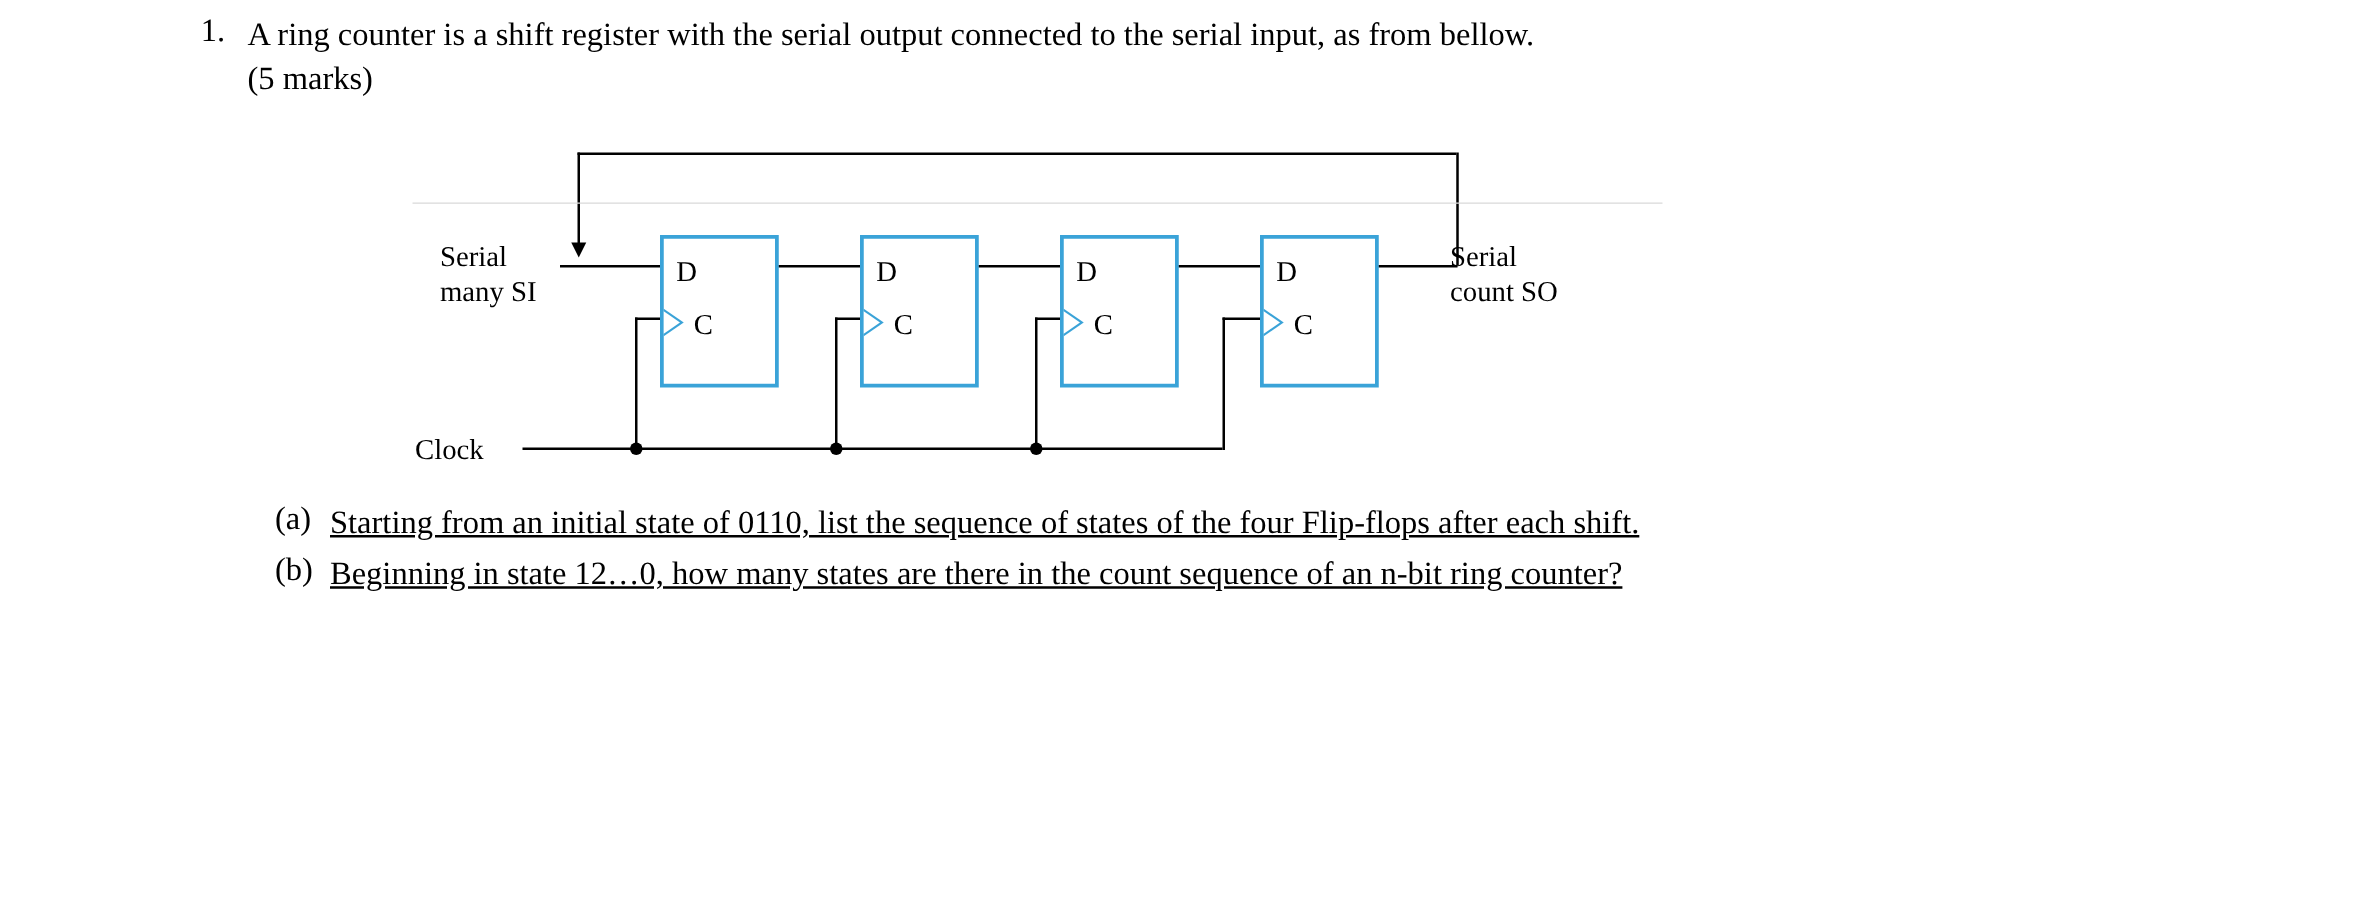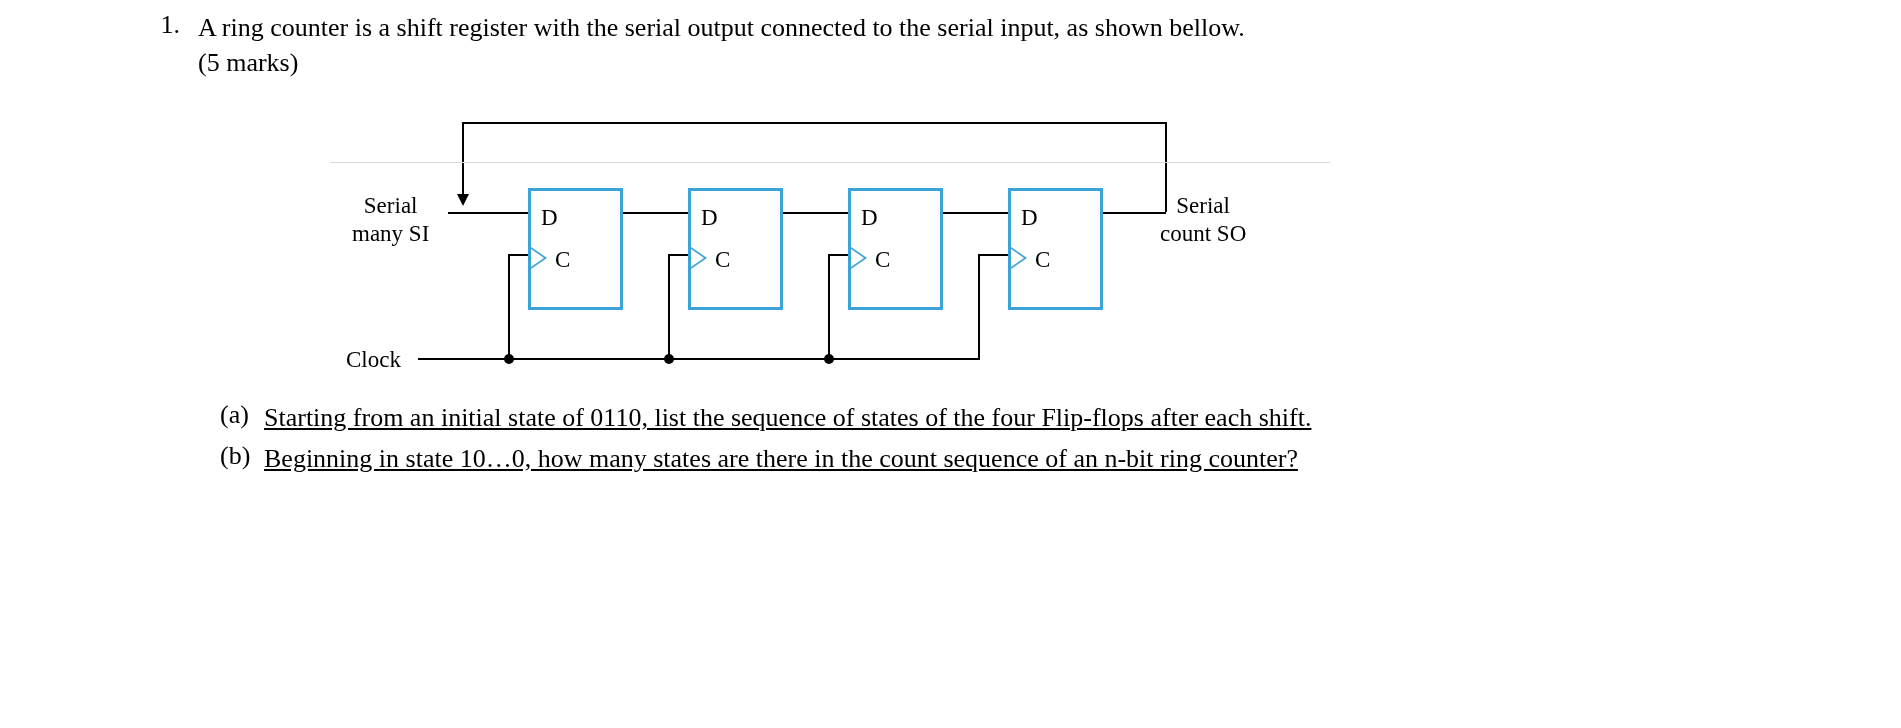--- a/index.html
+++ b/index.html
@@ -31,21 +31,20 @@
   .sp-row { display: flex; margin-top: 6px; }
   .sp-label { width: 44px; flex: 0 0 44px; }
   .sp-text { flex: 1; line-height: 1.35; text-decoration: underline; }
 
   
   .diagram-wrap {
     position: relative;
     margin: 32px 0 28px 210px;
     width: 1000px;
     height: 260px;
-    text-align: center;
   }
   .ff {
     position: absolute;
     width: 95px;
     height: 122px;
     border: 3px solid #3aa3d8;
     background: #fff;
     box-sizing: border-box;
   }
   .ff .d-label {
@@ -115,21 +114,21 @@
   }
 </style>
 </head>
 <body>
 
 <div class="page">
 
   <div class="q-row">
     <div class="q-num">1.</div>
     <div class="q-text">
-      <span>A ring counter is a shift register with the serial output connected to the serial input, as shown bellow.</span><br>
+      <span>A ring counter is a shift register with the serial output connected to the serial input, as from bellow.</span><br>
       <span>(5 marks)</span>
     </div>
   </div>
 
   <div class="diagram-wrap">
 
     <div class="hline" style="left:132px; top:10px; width:703px;"></div>
 
     <div class="vline" style="left:132px; top:10px; height:80px;"></div>
 
@@ -178,21 +177,21 @@
       <span class="tri-inner"></span>
       <span class="c-label">C</span>
     </div>
 
     <div class="hline" style="left:293px; top:100px; width:65px;"></div>
     <div class="hline" style="left:453px; top:100px; width:65px;"></div>
     <div class="hline" style="left:613px; top:100px; width:65px;"></div>
 
     <div class="hline" style="left:773px; top:100px; width:63px;"></div>
 
-    <div class="lbl" style="left:16px; top:234px;">Clock</div>
+    <div class="lbl" style="left:2px; top:234px;">Clock</div>
     <div class="hline" style="left:88px; top:246px; width:560px;"></div>
 
     <div class="vline" style="left:178px; top:142px; height:104px;"></div>
     <div class="hline" style="left:178px; top:142px; width:20px;"></div>
     <div class="node" style="left:179px; top:247px;"></div>
 
     <div class="vline" style="left:338px; top:142px; height:104px;"></div>
     <div class="hline" style="left:338px; top:142px; width:20px;"></div>
     <div class="node" style="left:339px; top:247px;"></div>
 
@@ -205,17 +204,17 @@
 
   </div>
 
   <div class="subparts">
     <div class="sp-row">
       <div class="sp-label">(a)</div>
       <div class="sp-text">Starting from an initial state of 0110, list the sequence of states of the four Flip-flops after each shift.</div>
     </div>
     <div class="sp-row">
       <div class="sp-label">(b)</div>
-      <div class="sp-text">Beginning in state 10…0, how many states are there in the count sequence of an n-bit ring counter?</div>
+      <div class="sp-text">Beginning in state 12…0, how many states are there in the count sequence of an n-bit ring counter?</div>
     </div>
   </div>
 
 </div>
 
 </body></html>

